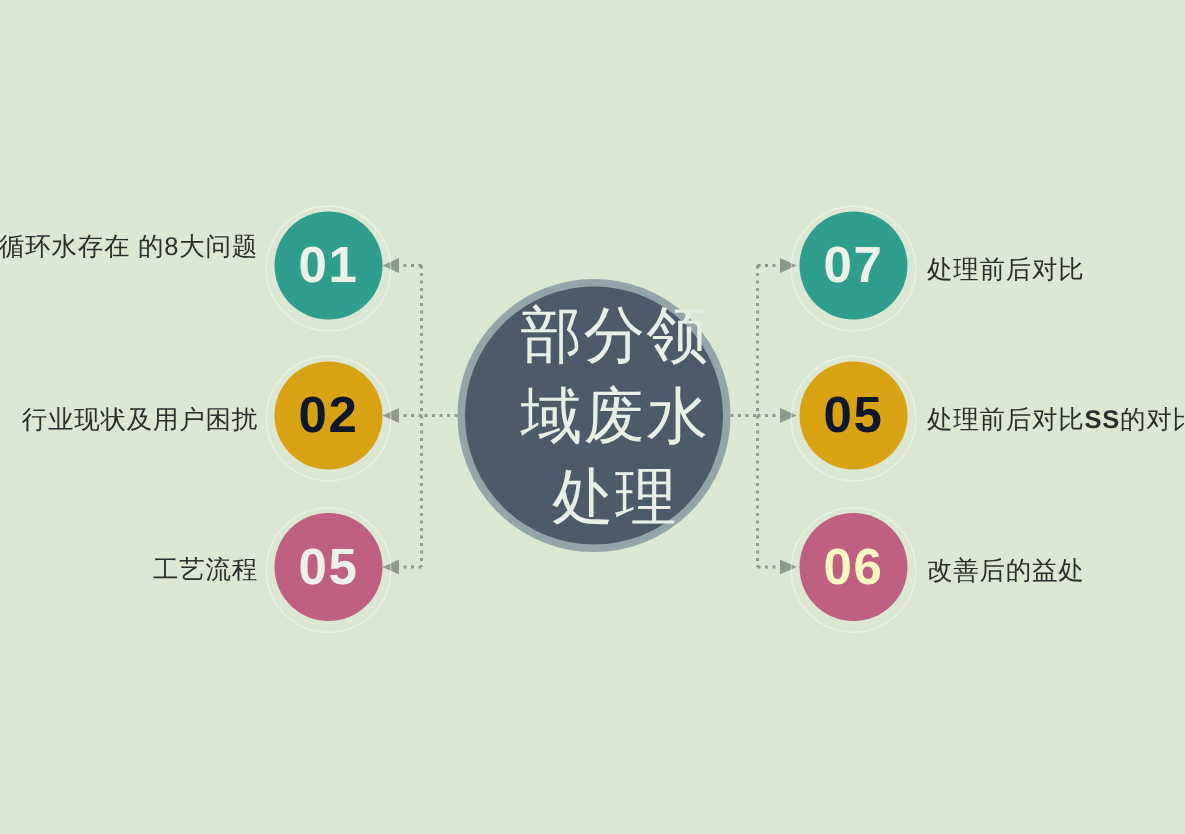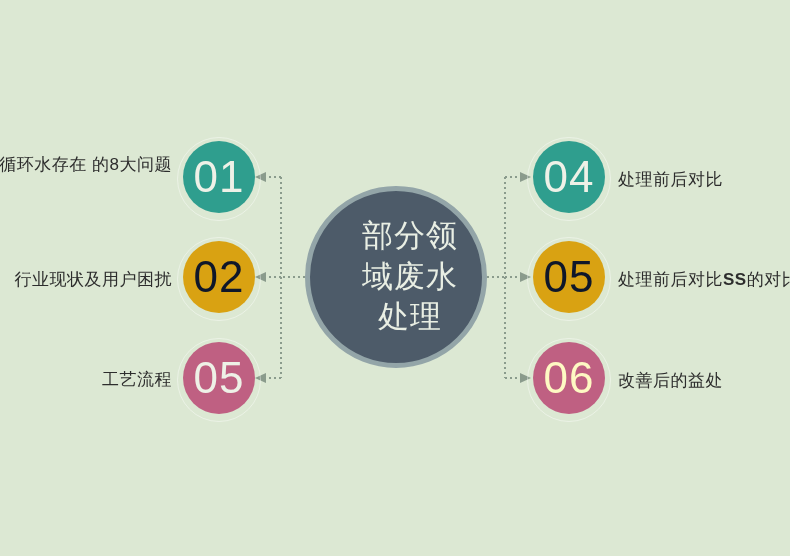--- a/index.html
+++ b/index.html
@@ -39,21 +39,21 @@
     border-radius: 50%;
     background: #4d5b69;
     border: 5px solid #93a5a8;
     box-sizing: border-box;
     display: flex;
     align-items: center;
     justify-content: center;
   }
   .hub-label {
     color: #e9efe4;
-    font-size: 31px;
+    font-size: 41px;
     line-height: 1.32;
     text-align: center;
     letter-spacing: 1px;
     font-weight: 400;
     white-space: pre-line;
     margin-left: 28px;
   }
 
   
   .node {
@@ -72,22 +72,22 @@
     width: 84px;
     height: 84px;
     border-radius: 50%;
     border: 1px solid rgba(255,255,255,0.42);
     box-sizing: border-box;
     pointer-events: none;
   }
   .node-num {
     position: relative;
     color: #eef1e7;
-    font-size: 44px;
-    font-weight: 400;
+    font-size: 34px;
+    font-weight: 700;
     letter-spacing: 1px;
     line-height: 1;
     text-align: right;
   }
 
   
   #node-01 { left: 183px; top: 141px; }
   #node-02 { left: 183px; top: 241px; }
   #node-03 { left: 183px; top: 342px; }
   #node-04 { left: 533px; top: 141px; }
@@ -169,21 +169,21 @@
   <div class="node" id="node-02" style="background: rgb(217, 162, 18);">
     <span class="halo"></span>
     <span class="node-num" style="color: #0f172a;">02</span>
   </div>
   <div class="node" id="node-03" style="background: rgb(191, 96, 130);">
     <span class="halo"></span>
     <span class="node-num" style="color: rgb(238, 241, 231);">05</span>
   </div>
   <div class="node" id="node-04" style="background: rgb(47, 158, 142);">
     <span class="halo"></span>
-    <span class="node-num" style="color: rgb(238, 241, 231);">04</span>
+    <span class="node-num" style="color: rgb(238, 241, 231);">07</span>
   </div>
   <div class="node" id="node-05" style="background: rgb(217, 162, 18);">
     <span class="halo"></span>
     <span class="node-num" style="color: #0f172a;">05</span>
   </div>
   <div class="node" id="node-06" style="background: rgb(191, 96, 130);">
     <span class="halo"></span>
     <span class="node-num" style="color: #fef9c3;">06</span>
   </div>
 

